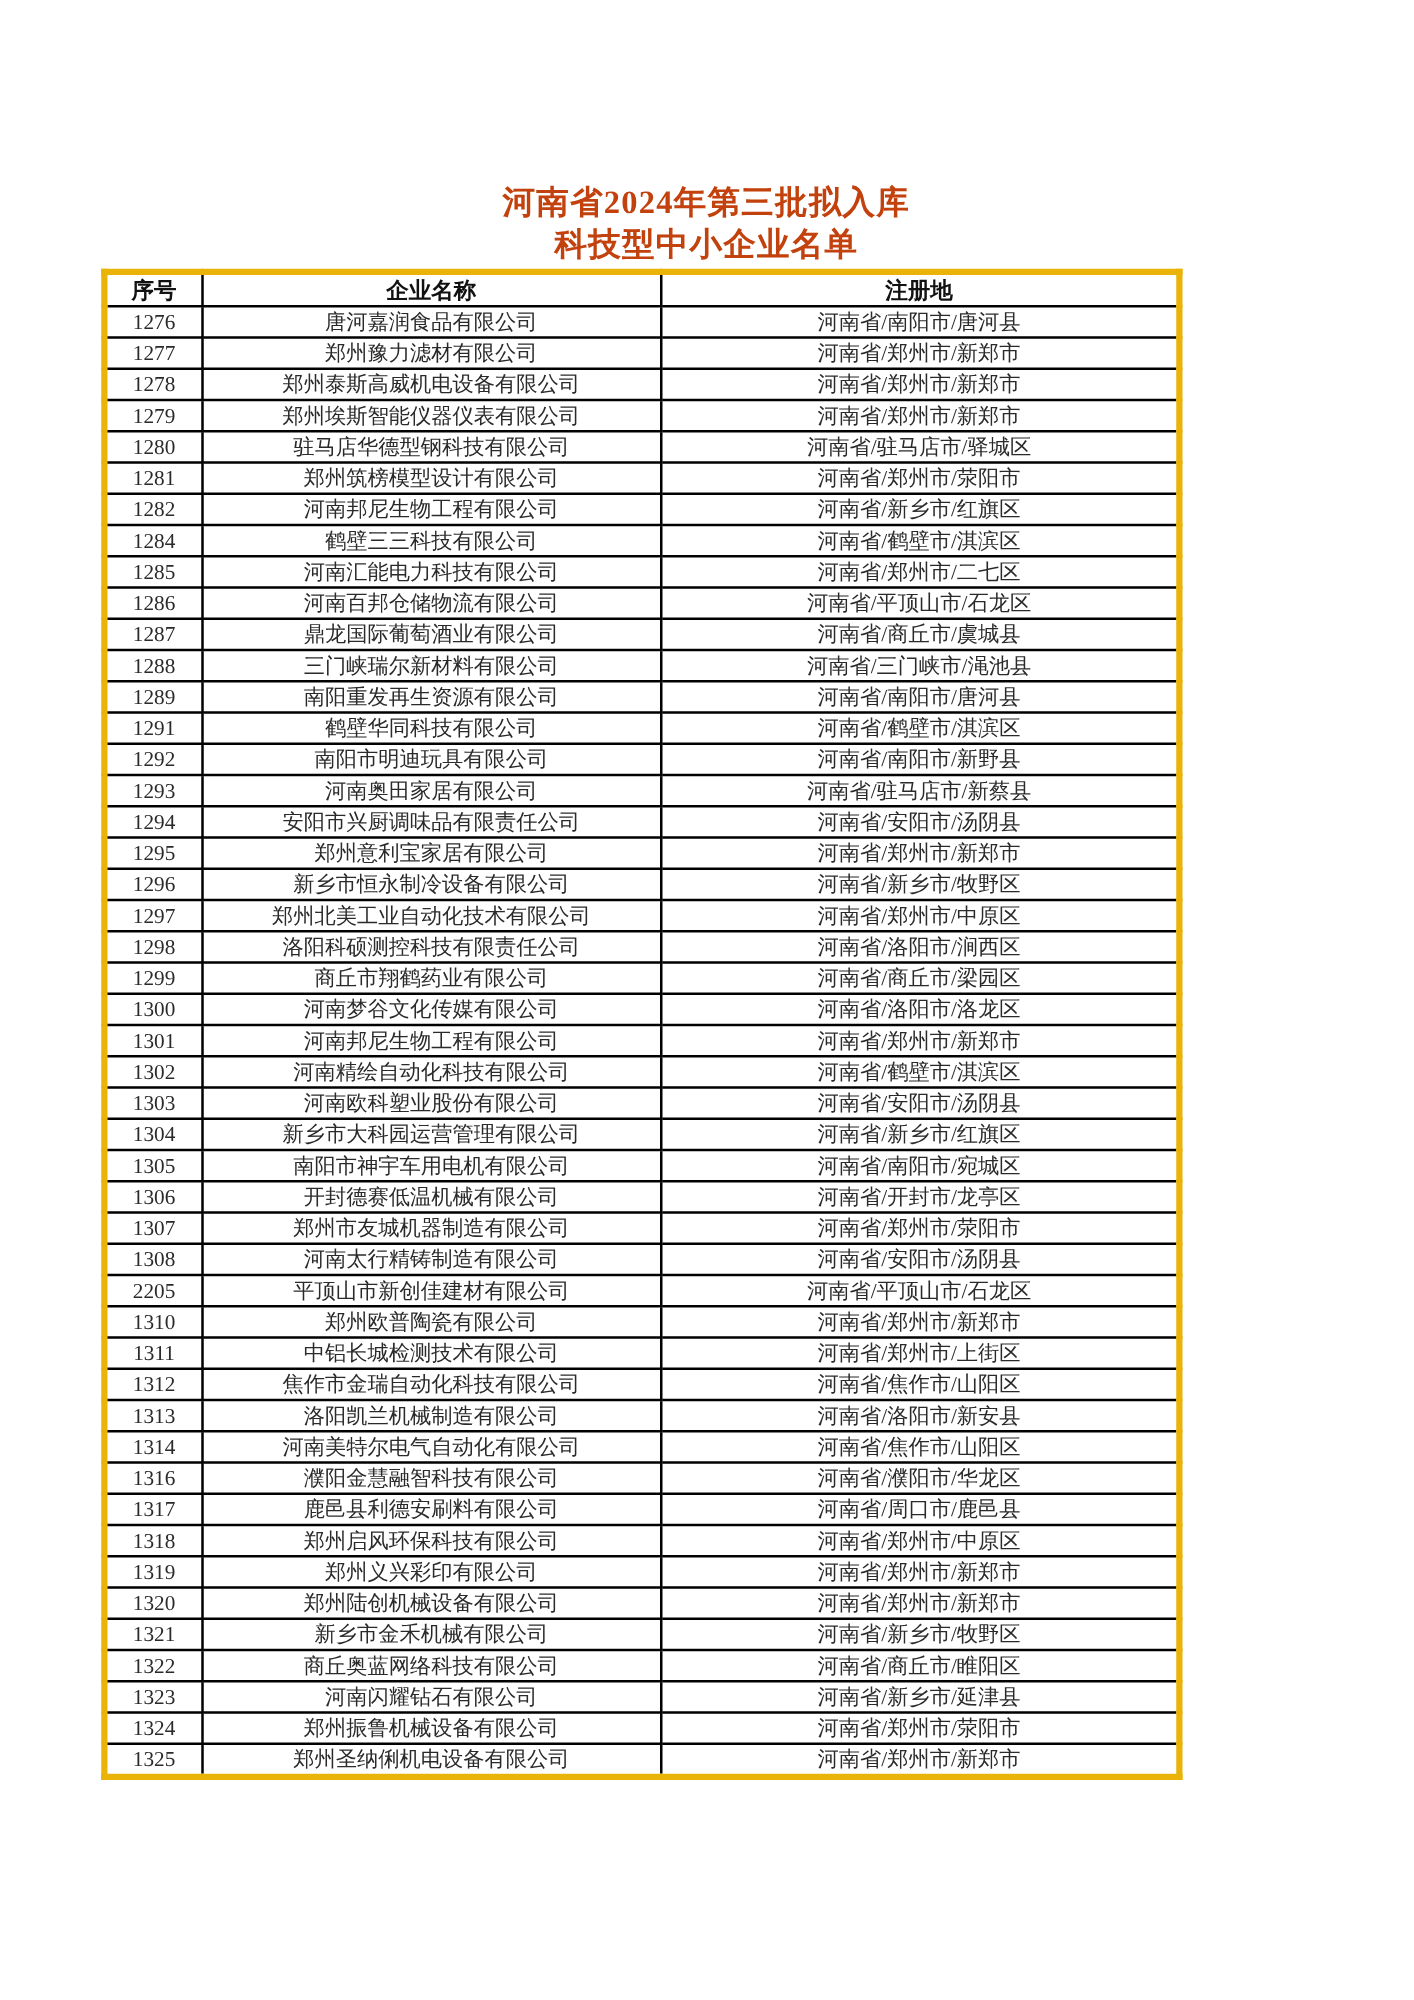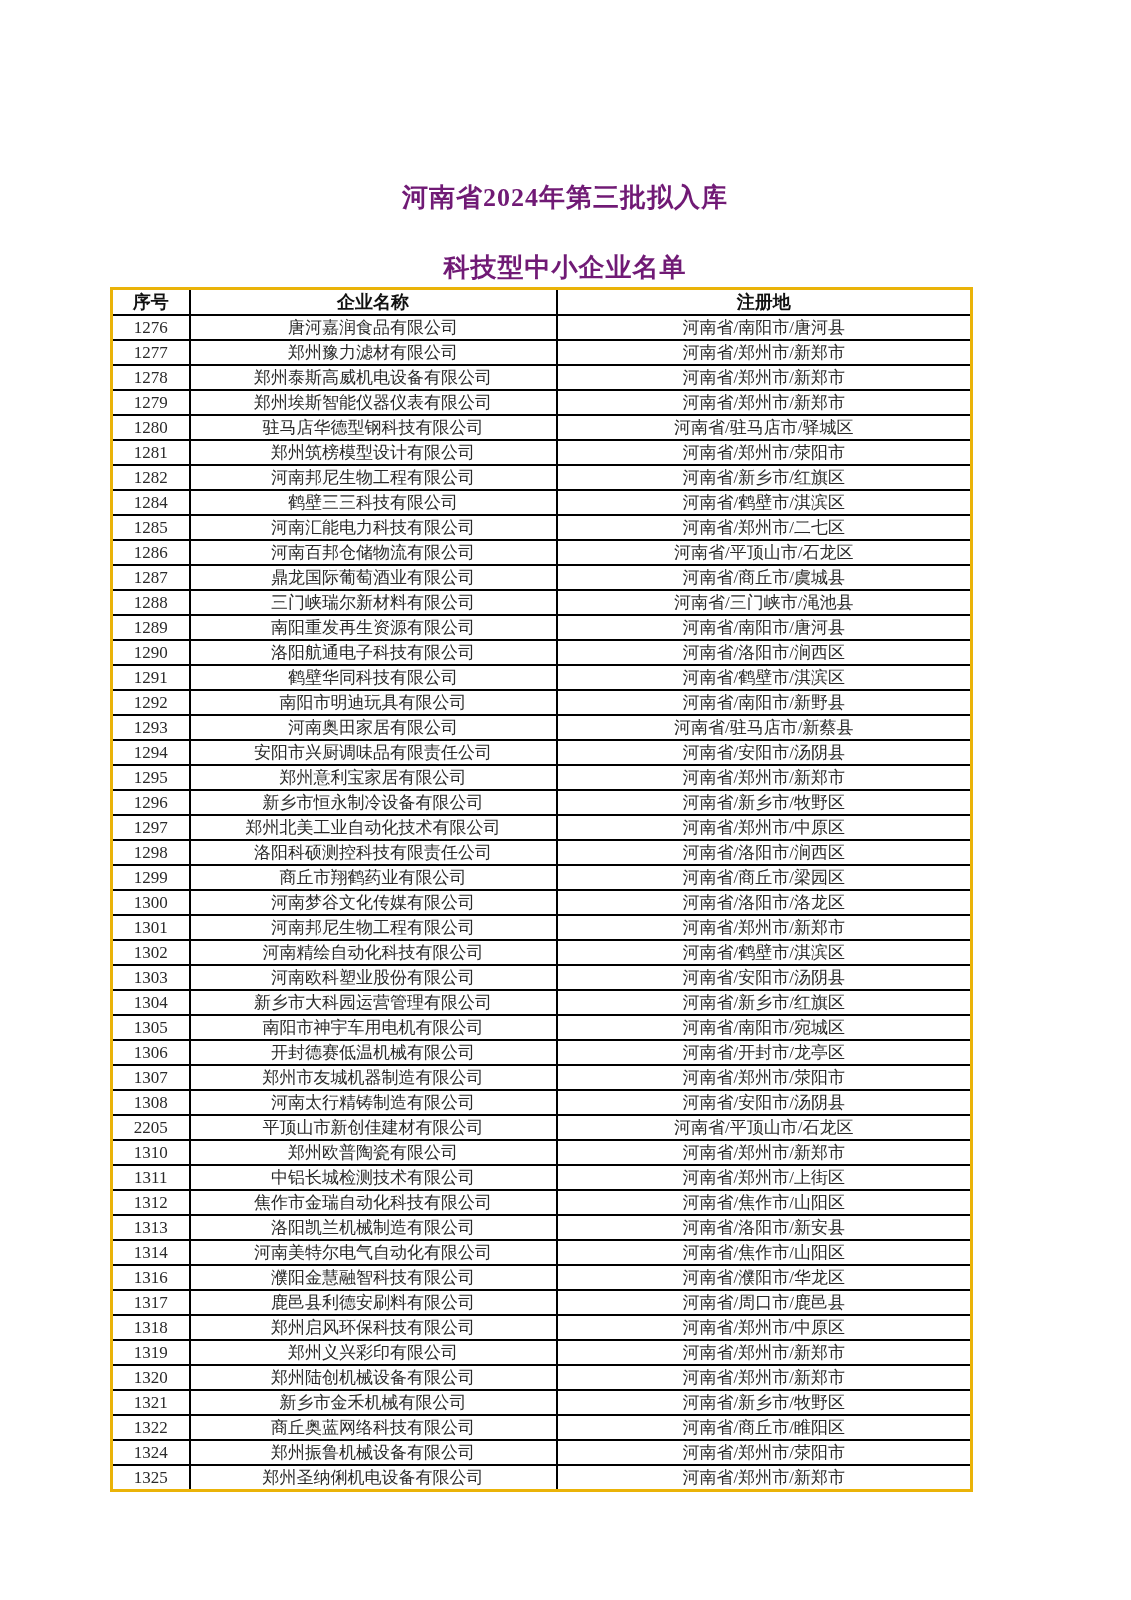--- a/index.html
+++ b/index.html
@@ -19,31 +19,30 @@
   .title-block {
     padding-top: 145px;
     width: 860px;
     margin-left: 135px;
     text-align: center;
   }
   .doc-title {
     font-size: 26px;
     font-weight: bold;
     line-height: 34px;
-    color: #701a75;
+    color: #c2410c;
     letter-spacing: 1px;
-    margin-top: 36px;
   }
   table.company-table {
     border-collapse: collapse;
     table-layout: fixed;
     width: 860px;
-    margin-left: 110px;
+    margin-left: 81px;
     margin-top: 2px;
-    border: 3px solid #eab308;
+    border: 5px solid #eab308;
   }
   table.company-table th,
   table.company-table td {
     border: 2px solid #000000;
     padding: 0;
     text-align: center;
     vertical-align: middle;
     white-space: nowrap;
     overflow: hidden;
   }
@@ -146,25 +145,20 @@
           <td>1288</td>
           <td>三门峡瑞尔新材料有限公司</td>
           <td>河南省/三门峡市/渑池县</td>
         </tr>
         <tr>
           <td>1289</td>
           <td>南阳重发再生资源有限公司</td>
           <td>河南省/南阳市/唐河县</td>
         </tr>
         <tr>
-          <td>1290</td>
-          <td>洛阳航通电子科技有限公司</td>
-          <td>河南省/洛阳市/涧西区</td>
-        </tr>
-        <tr>
           <td>1291</td>
           <td>鹤壁华同科技有限公司</td>
           <td>河南省/鹤壁市/淇滨区</td>
         </tr>
         <tr>
           <td>1292</td>
           <td>南阳市明迪玩具有限公司</td>
           <td>河南省/南阳市/新野县</td>
         </tr>
         <tr>
@@ -306,20 +300,25 @@
           <td>1321</td>
           <td>新乡市金禾机械有限公司</td>
           <td>河南省/新乡市/牧野区</td>
         </tr>
         <tr>
           <td>1322</td>
           <td>商丘奥蓝网络科技有限公司</td>
           <td>河南省/商丘市/睢阳区</td>
         </tr>
         <tr>
+          <td>1323</td>
+          <td>河南闪耀钻石有限公司</td>
+          <td>河南省/新乡市/延津县</td>
+        </tr>
+        <tr>
           <td>1324</td>
           <td>郑州振鲁机械设备有限公司</td>
           <td>河南省/郑州市/荥阳市</td>
         </tr>
         <tr>
           <td>1325</td>
           <td>郑州圣纳俐机电设备有限公司</td>
           <td>河南省/郑州市/新郑市</td>
         </tr>
       </tbody>

